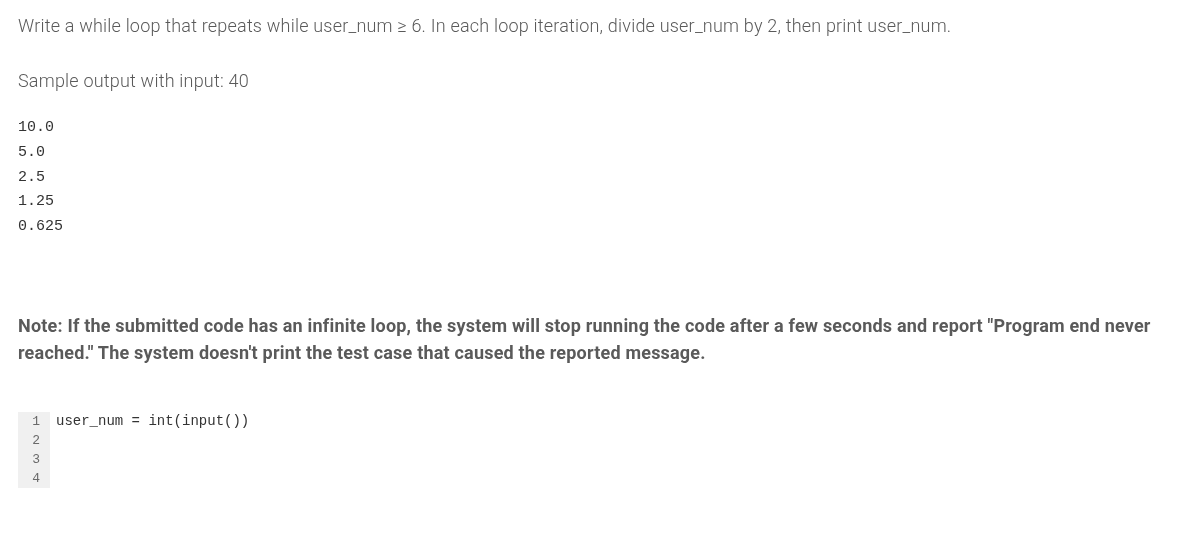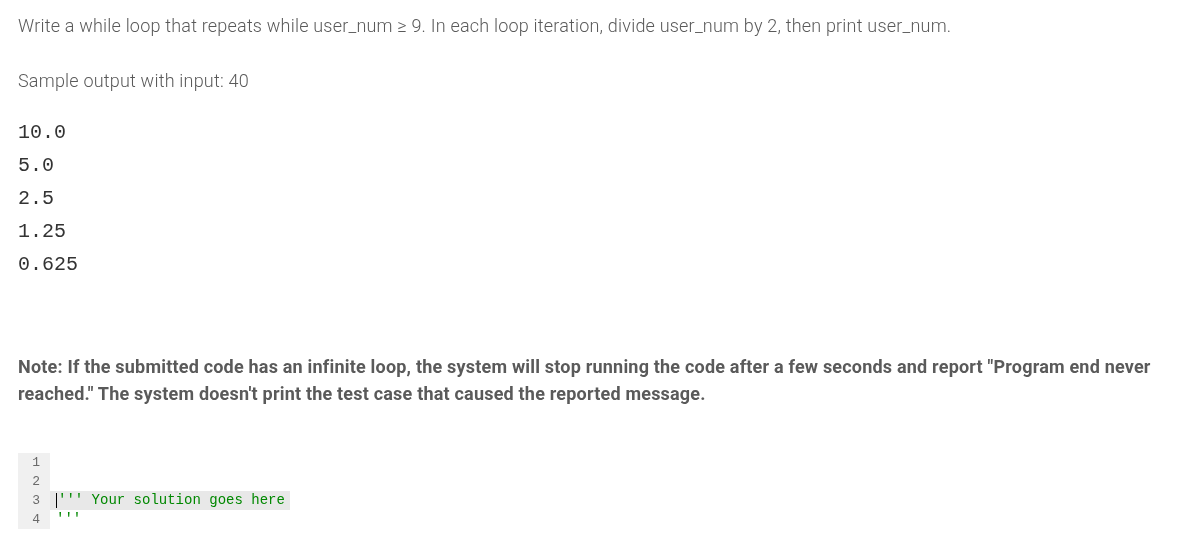--- a/index.html
+++ b/index.html
@@ -22,21 +22,21 @@
       letter-spacing: 0.2px;
     }
     .sample-label {
       margin-top: 28px;
       font-weight: 300;
       color: #5a5a5a;
       letter-spacing: 0.2px;
     }
     .sample-output {
       font-family: "Courier New", Courier, monospace;
-      font-size: 20px;
+      font-size: 15px;
       color: #333333;
       margin-top: 22px;
       line-height: 1.65;
       white-space: pre;
     }
     .note-text {
       margin-top: 72px;
       font-weight: 700;
       color: #5a5a5a;
       letter-spacing: 0.2px;
@@ -78,41 +78,41 @@
       background: #000;
       vertical-align: middle;
       margin-right: 1px;
     }
     .tk-string { color: #008800; }
     .tk-default { color: #333333; }
   </style>
 </head>
 <body>
 
-<div class="prompt-text">Write a while loop that repeats while user_num ≥ 9. In each loop iteration, divide user_num by 2, then print user_num.</div>
+<div class="prompt-text">Write a while loop that repeats while user_num ≥ 6. In each loop iteration, divide user_num by 2, then print user_num.</div>
 
 <div class="sample-label">Sample output with input: 40</div>
 
 <div class="sample-output">10.0
 5.0
 2.5
 1.25
 0.625</div>
 
 <div class="note-text">Note: If the submitted code has an infinite loop, the system will stop running the code after a few seconds and report "Program end never reached." The system doesn't print the test case that caused the reported message.</div>
 
 <div class="code-editor" id="code-editor">
     <div class="code-line">
       <div class="gutter">1</div>
+      <div class="code-content"><span class="tk-default">user_num = int(input())</span></div>
     </div>
     <div class="code-line">
       <div class="gutter">2</div>
       <div class="code-content"></div>
     </div>
     <div class="code-line">
       <div class="gutter">3</div>
-      <div class="code-content highlighted"><span class="cursor"></span><span class="tk-string">''' Your solution goes here '''</span></div>
     </div>
     <div class="code-line">
       <div class="gutter">4</div>
       <div class="code-content"></div>
     </div>
   </div>
 
 </body></html>

